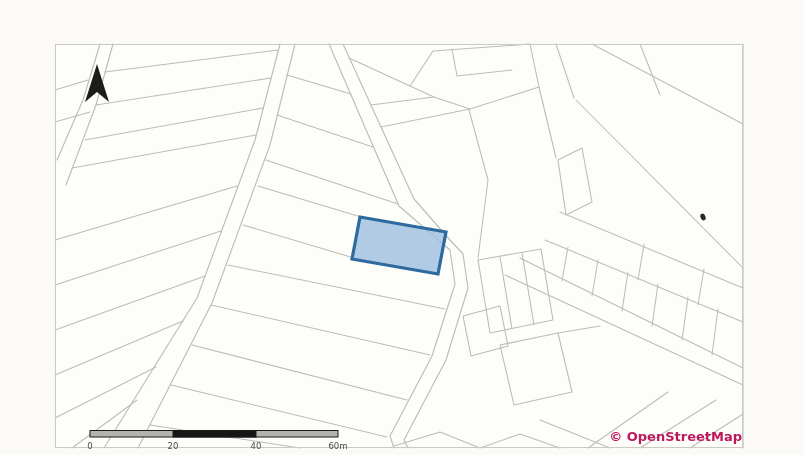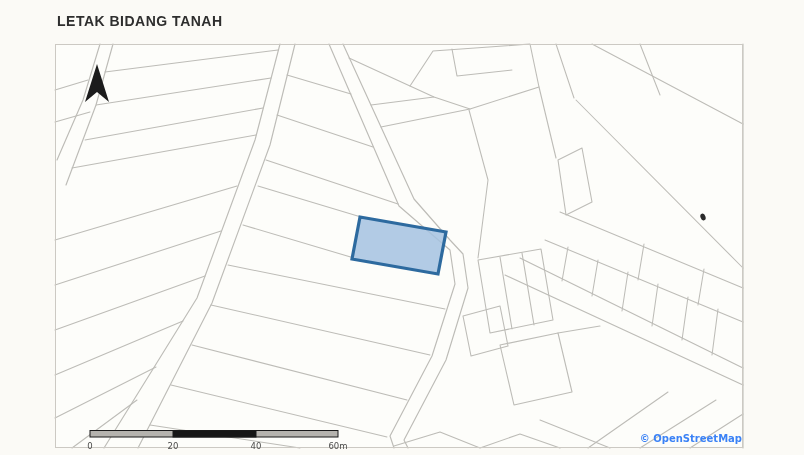--- a/index.html
+++ b/index.html
@@ -13,30 +13,29 @@
   .stage{position:absolute;inset:0;}
   .title{
     position:absolute;left:57px;top:13px;
     font-size:14px;font-weight:bold;color:#2e2e2e;
     letter-spacing:0.5px;
   }
   .mapsvg{position:absolute;left:0;top:0;width:804px;height:455px;}
   .attribution{
     position:absolute;right:62px;bottom:11px;
     font-family:"DejaVu Sans", sans-serif;
-    font-size:10px;font-weight:bold;color:#3b82f6;
+    font-size:13px;font-weight:bold;color:#be185d;
   }
   .scale-label{font-family:"DejaVu Sans", sans-serif;}
 </style>
 </head>
 <body>
 
 <div class="stage">
 
-  <div class="title">LETAK BIDANG TANAH</div>
 
   <svg class="mapsvg" viewBox="0 0 804 455">
 
     <rect x="55" y="44" width="688" height="404" fill="#fdfdfa"></rect>
 
     <g fill="none" stroke-width="1.15" stroke-linejoin="round" stroke-linecap="round" stroke="#bdbcb7">
       <path d="M280,44 L255,140 L197,298 L104,448"></path>
       <path d="M295,44 L270,145 L212,303 L138,448"></path>
       <path d="M100,44 L83,100 L57,160"></path>
       <path d="M113,44 L96,105 L66,185"></path>

